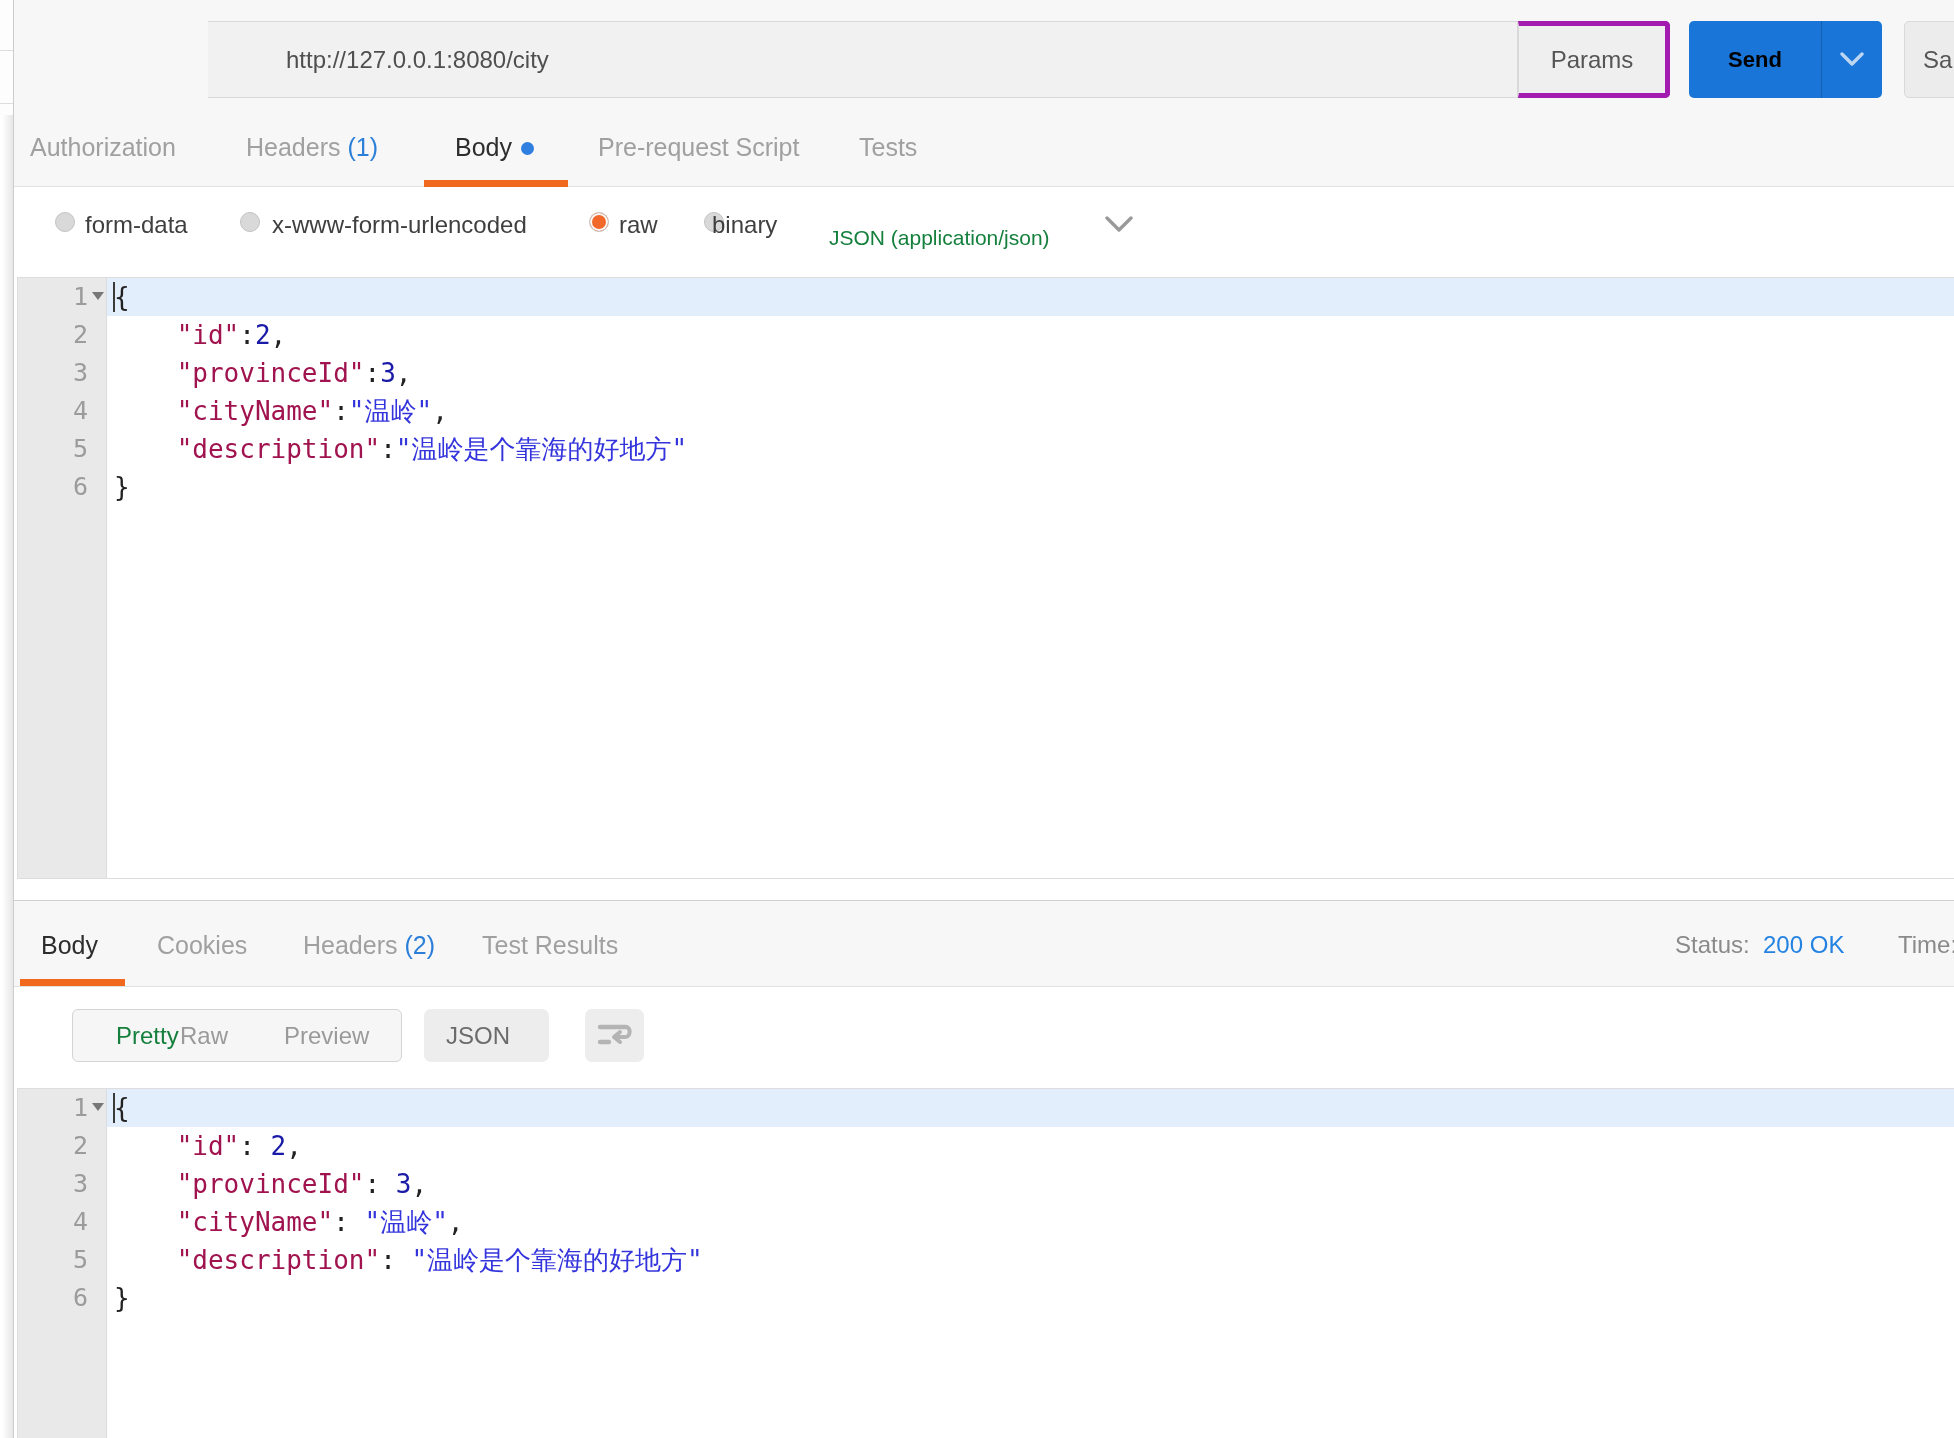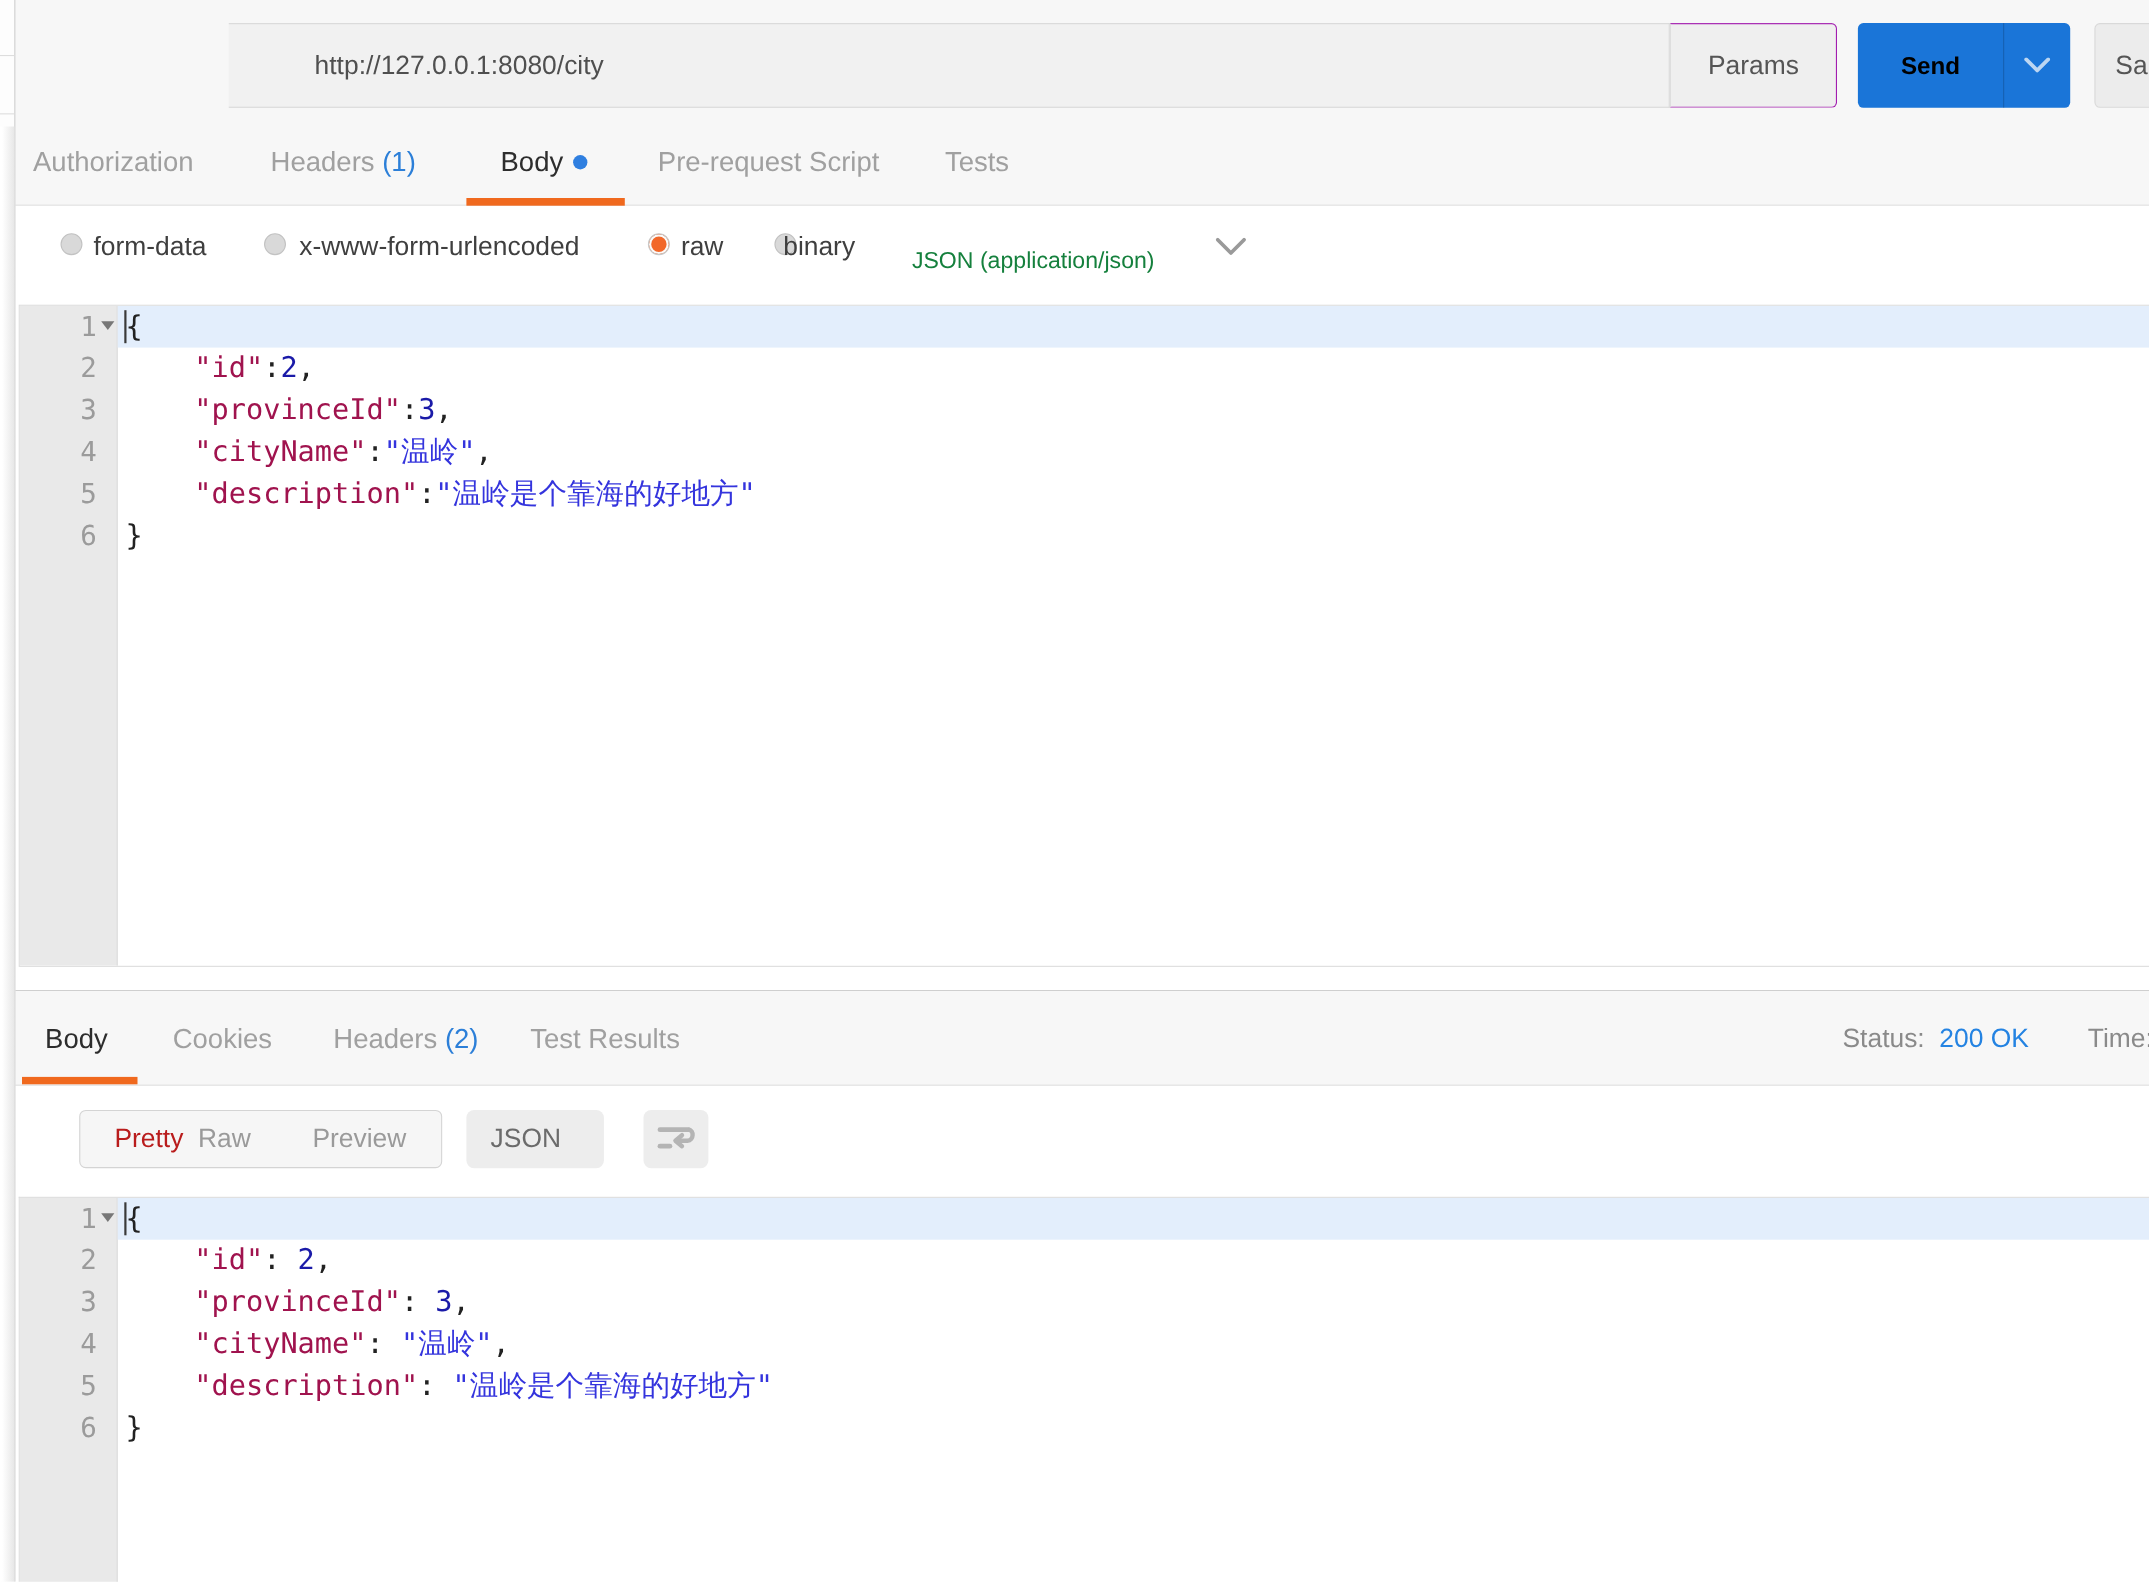--- a/index.html
+++ b/index.html
@@ -18,21 +18,21 @@
   
   .req-header{position:absolute;left:13px;right:0;top:0;height:186px;background:#f7f7f7;
               border-bottom:1px solid #e2e2e2;}
   .urlbar-seg{position:absolute;top:21px;height:77px;box-sizing:border-box;display:flex;align-items:center;}
   .method-seg{left:9px;width:186px;background:#e9e9e9;border:1px solid #d9d9d9;
               border-radius:5px 0 0 5px;justify-content:center;gap:16px;cursor:pointer;}
   .method-seg .mtxt{font-size:25px;font-weight:700;color:#6a6a6a;letter-spacing:0.5px;}
   .url-seg{left:195px;width:1310px;background:#f1f1f1;border:1px solid #d9d9d9;border-left:none;}
   .url-seg input{width:100%;height:100%;border:none;background:transparent;outline:none;
                  padding:0 0 0 78px;font-size:24px;color:#4f4f4f;font-family:"Liberation Sans",sans-serif;}
-  .params-seg{left:1505px;width:152px;background:#efefef;border:1px solid #a21caf;border-left:1px solid #d9d9d9;
+  .params-seg{left:1505px;width:152px;background:#efefef;border:5px solid #a21caf;border-left:1px solid #d9d9d9;
               border-radius:0 5px 5px 0;justify-content:center;cursor:pointer;}
   .params-seg span{font-size:24px;color:#555;}
   .send-btn{left:1676px;width:193px;background:#1a75d8;border-radius:5px;cursor:pointer;}
   .send-btn .slabel{width:132px;text-align:center;color:#000000;font-size:22px;font-weight:700;}
   .send-btn .sdiv{width:1px;height:77px;background:rgba(0,0,0,0.18);}
   .send-btn .scaret{flex:1;display:flex;justify-content:center;align-items:center;}
   .save-btn{left:1891px;width:90px;background:#ececec;border:1px solid #d9d9d9;border-radius:5px;
             padding-left:18px;font-size:24px;color:#555;cursor:pointer;}
 
   
@@ -77,21 +77,21 @@
   .resp-tab.active{color:#2d2d2d;}
   .resp-tab .count{color:#2c7fd8;}
   .resp-underline{position:absolute;left:7px;top:78px;width:105px;height:7px;background:#f0691e;}
   .status-lbl{position:absolute;top:30px;font-size:24px;color:#8a8a8a;white-space:nowrap;}
   .status-val{position:absolute;top:30px;font-size:24px;color:#2483e2;white-space:nowrap;cursor:pointer;}
 
   
   .view-switch{position:absolute;left:72px;top:1009px;width:330px;height:53px;background:#f6f6f6;
                border:1px solid #d4d4d4;border-radius:6px;box-sizing:border-box;}
   .view-item{position:absolute;top:12px;font-size:24px;color:#9a9a9a;cursor:pointer;white-space:nowrap;}
-  .view-item.active{color:#b91c1c;}
+  .view-item.active{color:#15803d;margin-left:12px;}
   .fmt-btn{position:absolute;left:424px;top:1009px;width:125px;height:53px;background:#ededed;
            border-radius:7px;display:flex;align-items:center;cursor:pointer;gap:32px;}
   .fmt-btn span{font-size:24px;color:#6b6b6b;margin-left:22px;margin-right:12px;}
   .wrap-btn{position:absolute;left:585px;top:1009px;width:59px;height:53px;background:#ededed;
             border-radius:7px;display:flex;align-items:center;justify-content:center;cursor:pointer;}
 </style>
 </head>
 <body>
 
 <div id="app">

